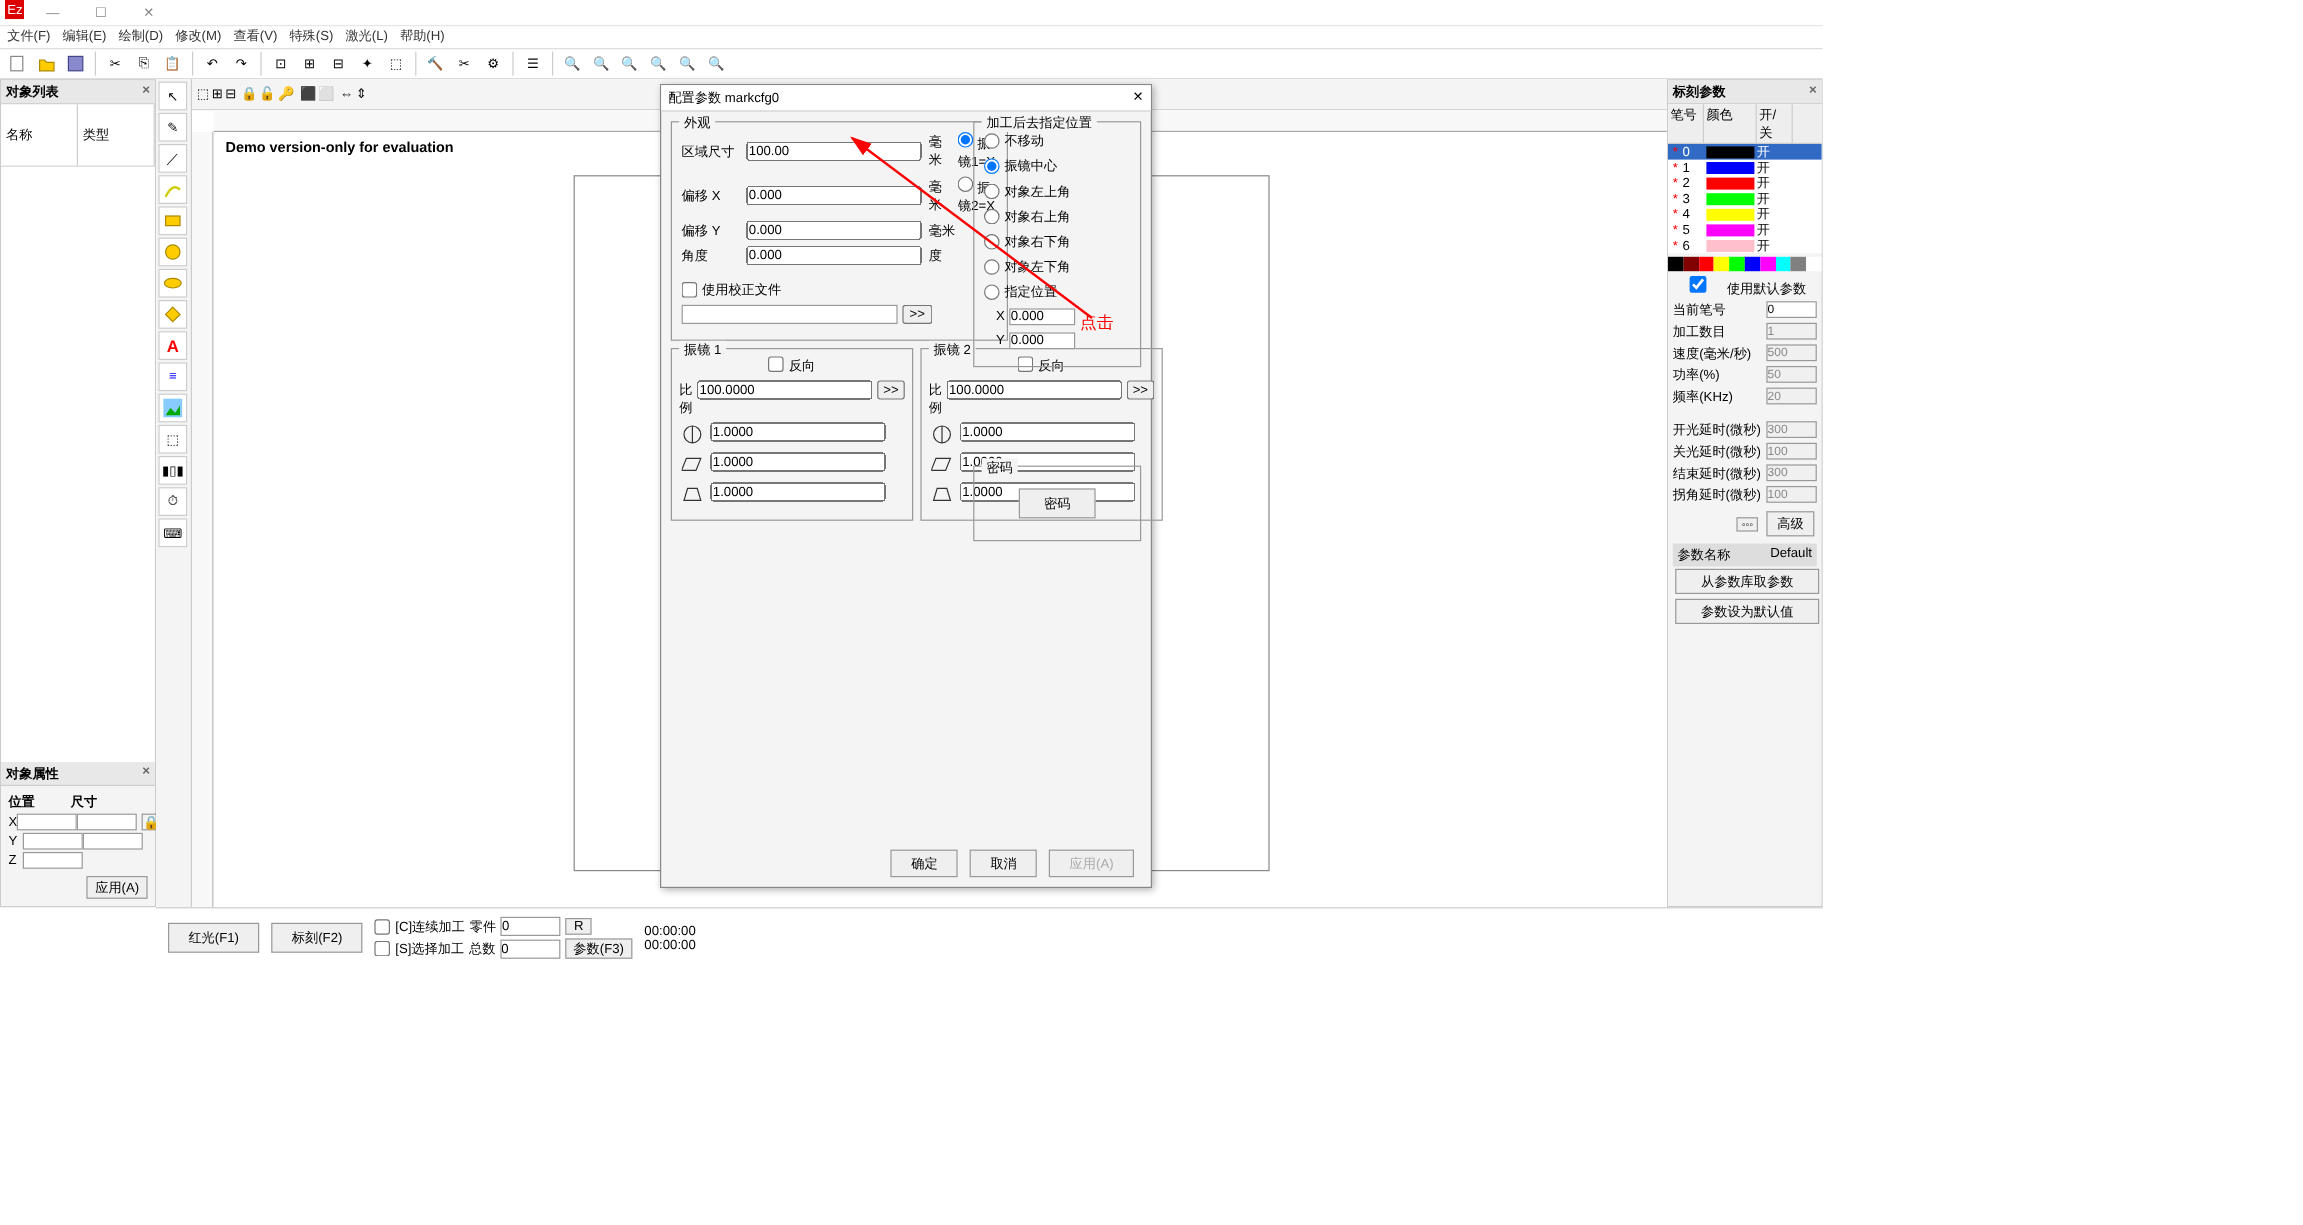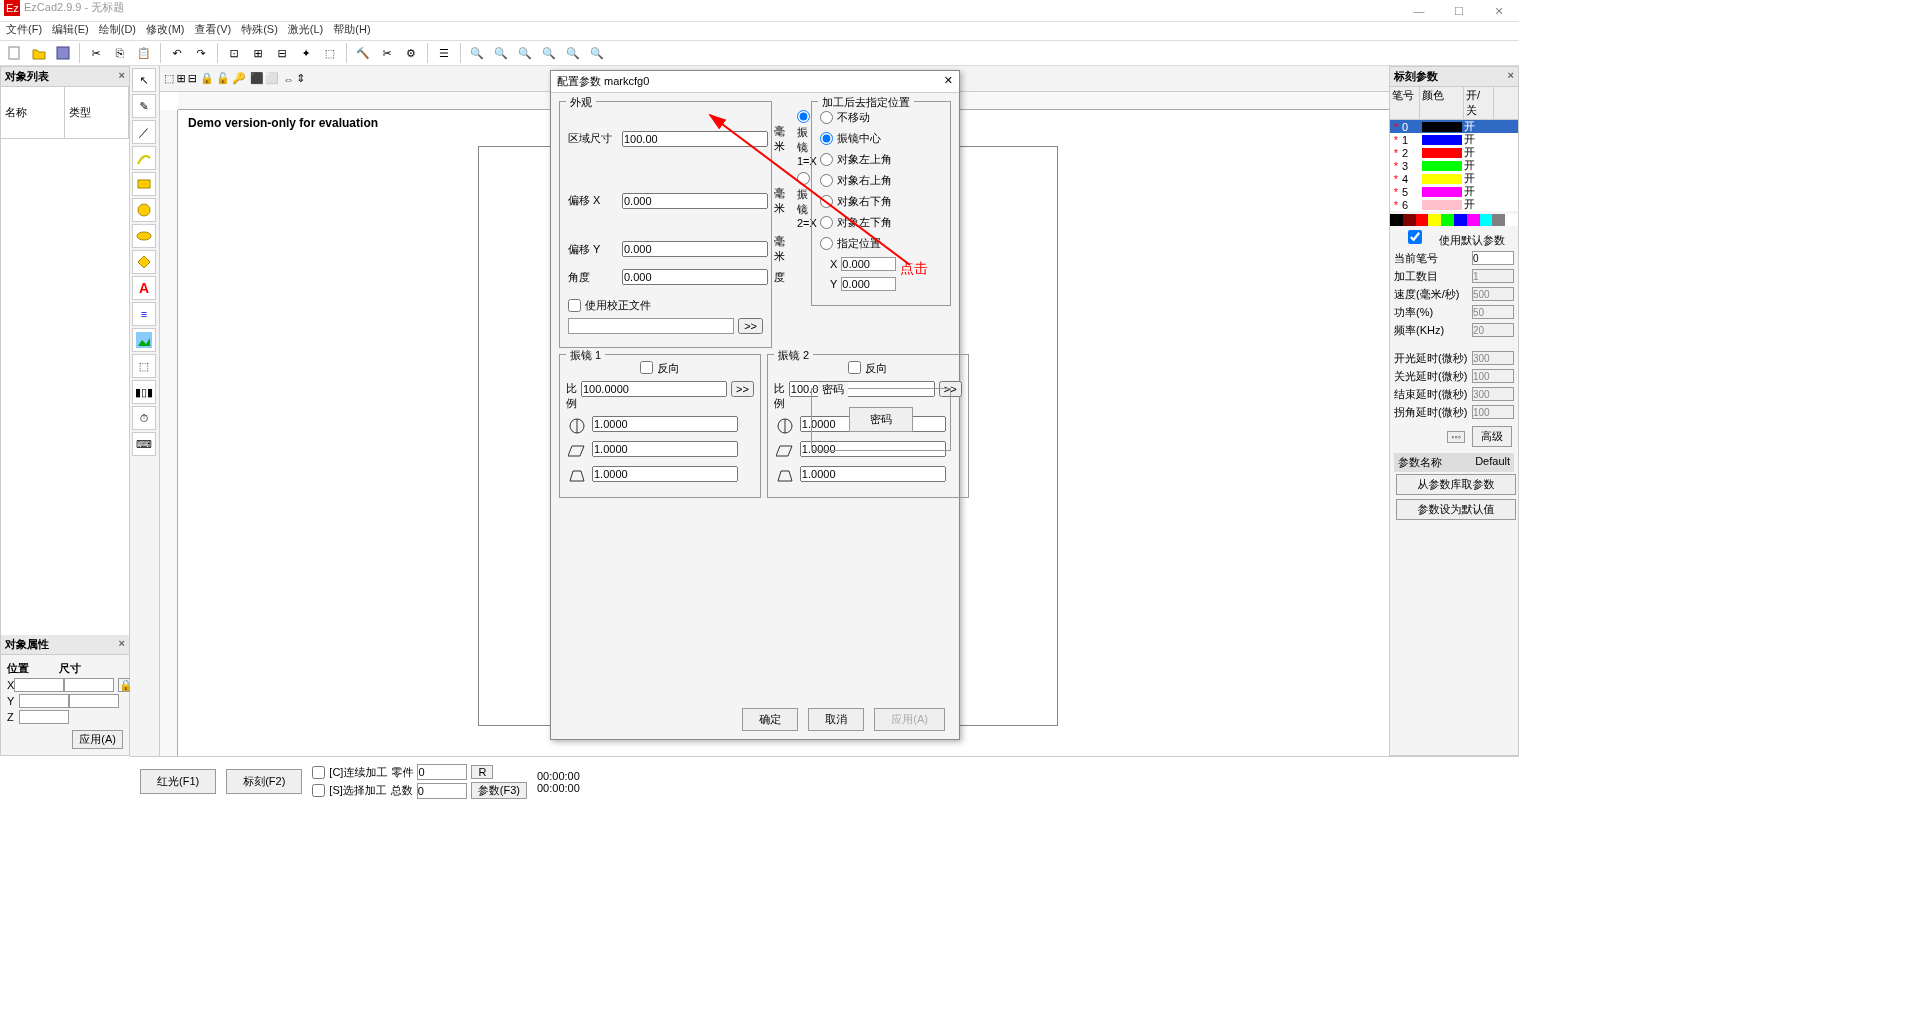--- a/index.html
+++ b/index.html
@@ -97,21 +97,20 @@
 </head>
 <body>
 
 <div class="titlebar">
   <span class="icon">
     <svg width="16" height="16">
         <rect width="16" height="16" fill="#d00"></rect>
         <text x="2" y="12" fill="#fff" font-size="10">Ez</text>
       </svg>
   </span>
-  <span class="title">EzCad2.9.9 - 无标题</span>
   <div class="winbtns">
     <div>—</div>
     <div>☐</div>
     <div>✕</div>
   </div>
 </div>
 
 <div class="menubar">
   <span>文件(F)</span>
   <span>编辑(E)</span>
@@ -424,21 +423,21 @@
   </div>
 </div>
 
 <div class="dialog">
   <div class="dtitle">
     <span>配置参数 markcfg0</span>
     <span>✕</span>
   </div>
   <div class="body">
 
-    <div class="fieldset" style="width:213px;">
+    <div class="fieldset" style="width:281px;">
       <div class="legend">外观</div>
       <div class="frow">
           <label>区域尺寸</label>
           <input value="100.00" style="">
           <span class="unit">毫米</span>
         <span style="margin-left:8px;"><input type="radio" name="gx" checked="" style=""> <span>振镜1=X</span></span>
       </div>
       <div class="frow">
           <label>偏移 X</label>
           <input value="0.000" style="">

